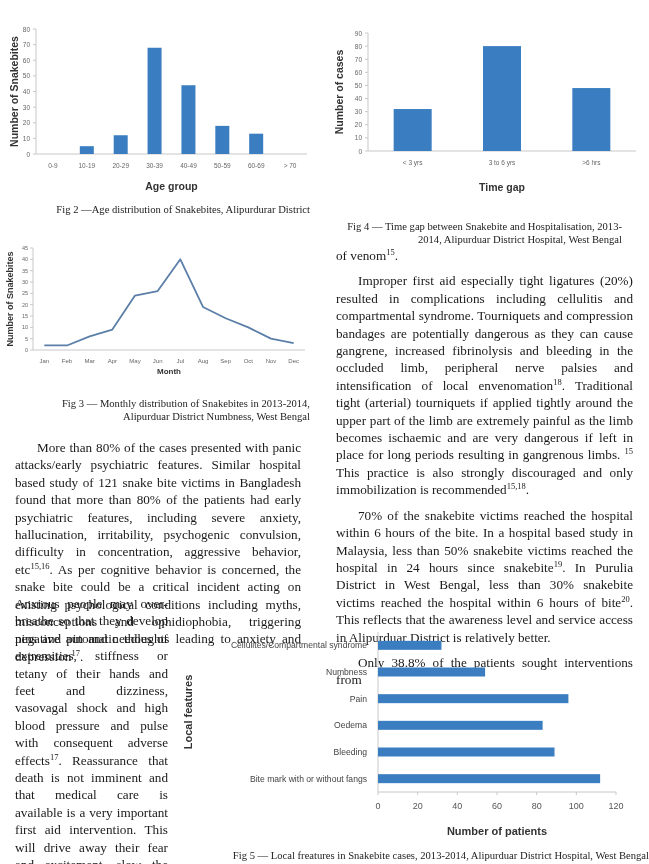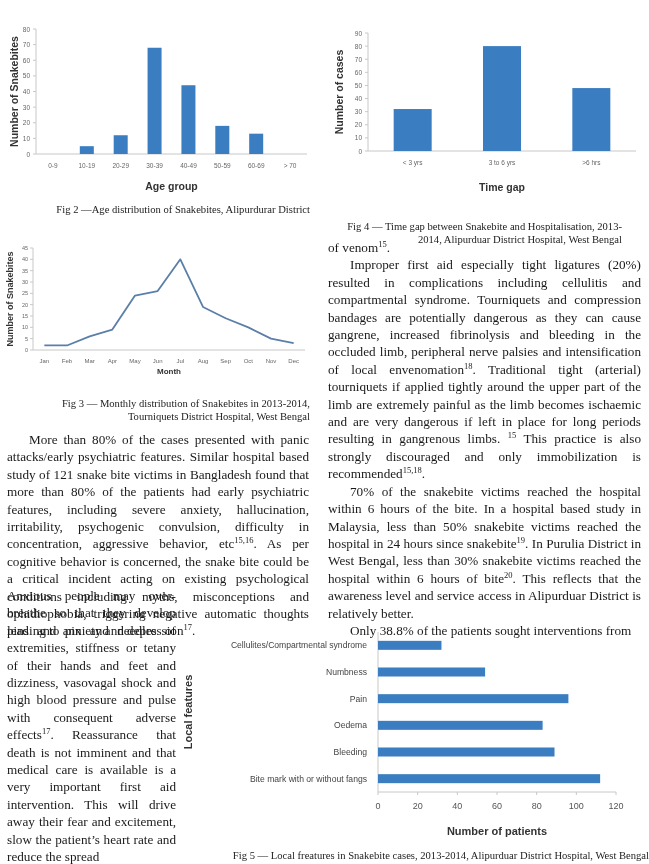--- a/index.html
+++ b/index.html
@@ -1,21 +1,21 @@
 <!DOCTYPE html>
 <html><head>
 <meta charset="utf-8">
 <style>
   html, body { margin:0; padding:0; background:#ffffff; }
   body { width:649px; height:864px; position:relative; overflow:hidden;
          font-family:"Liberation Serif", serif; color:#1a1a1a; }
   .abs { position:absolute; }
   .caption { font-family:"Liberation Serif", serif; font-size:10.6px; line-height:13px; text-align:right; color:#222; }
   .para { font-family:"Liberation Serif", serif; font-size:13.2px; line-height:17.4px; text-align:justify; color:#1a1a1a; }
-  .para p { margin:0; }
+  .para p { margin:8px; }
   .indent { text-indent:22px; }
   sup { font-size:8.5px; line-height:0; vertical-align:super; }
   svg text { font-family:"Liberation Sans", sans-serif; }
 </style>
 </head>
 <body>
 
 <svg class="abs" style="left:0;top:0" width="312" height="195" viewBox="0 0 312 195">
   <g id="fig2-plot">
       <line x1="36" y1="29" x2="36" y2="154" stroke="#c8c8c8" stroke-width="1"></line>
@@ -96,21 +96,21 @@
       <text x="225.66666666666669" y="123" font-size="6" fill="#666666" text-anchor="middle">Sep</text>
       <text x="248.33333333333334" y="123" font-size="6" fill="#666666" text-anchor="middle">Oct</text>
       <text x="271" y="123" font-size="6" fill="#666666" text-anchor="middle">Nov</text>
       <text x="293.6666666666667" y="123" font-size="6" fill="#666666" text-anchor="middle">Dec</text>
       <text x="169" y="134" font-size="8" font-weight="bold" fill="#333333" text-anchor="middle">Month</text>
       <text x="0" y="0" font-size="9" font-weight="bold" fill="#333333" text-anchor="middle" transform="translate(13,59) rotate(-90)">Number of Snakebites</text>
     </g>
 </svg>
 <div class="abs caption" style="left:10px;top:397px;width:300px;">
   <div>Fig 3 — Monthly distribution of Snakebites in 2013-2014,</div>
-  <div>Tourniquets District Hospital, West Bengal</div>
+  <div>Alipurduar District Numbness, West Bengal</div>
 </div>
 
 <svg class="abs" style="left:322px;top:0" width="327" height="200" viewBox="0 0 327 200">
   <g id="fig4-plot">
       <line x1="46" y1="33" x2="46" y2="151" stroke="#c8c8c8" stroke-width="1"></line>
       <line x1="46" y1="151" x2="314" y2="151" stroke="#c8c8c8" stroke-width="1"></line>
       <line x1="43" y1="151" x2="46" y2="151" stroke="#c8c8c8"></line>
       <text x="40" y="153.5" font-size="6.5" fill="#666666" text-anchor="end">0</text>
       <line x1="43" y1="137.88888888888889" x2="46" y2="137.88888888888889" stroke="#c8c8c8"></line>
       <text x="40" y="140.38888888888889" font-size="6.5" fill="#666666" text-anchor="end">10</text>

